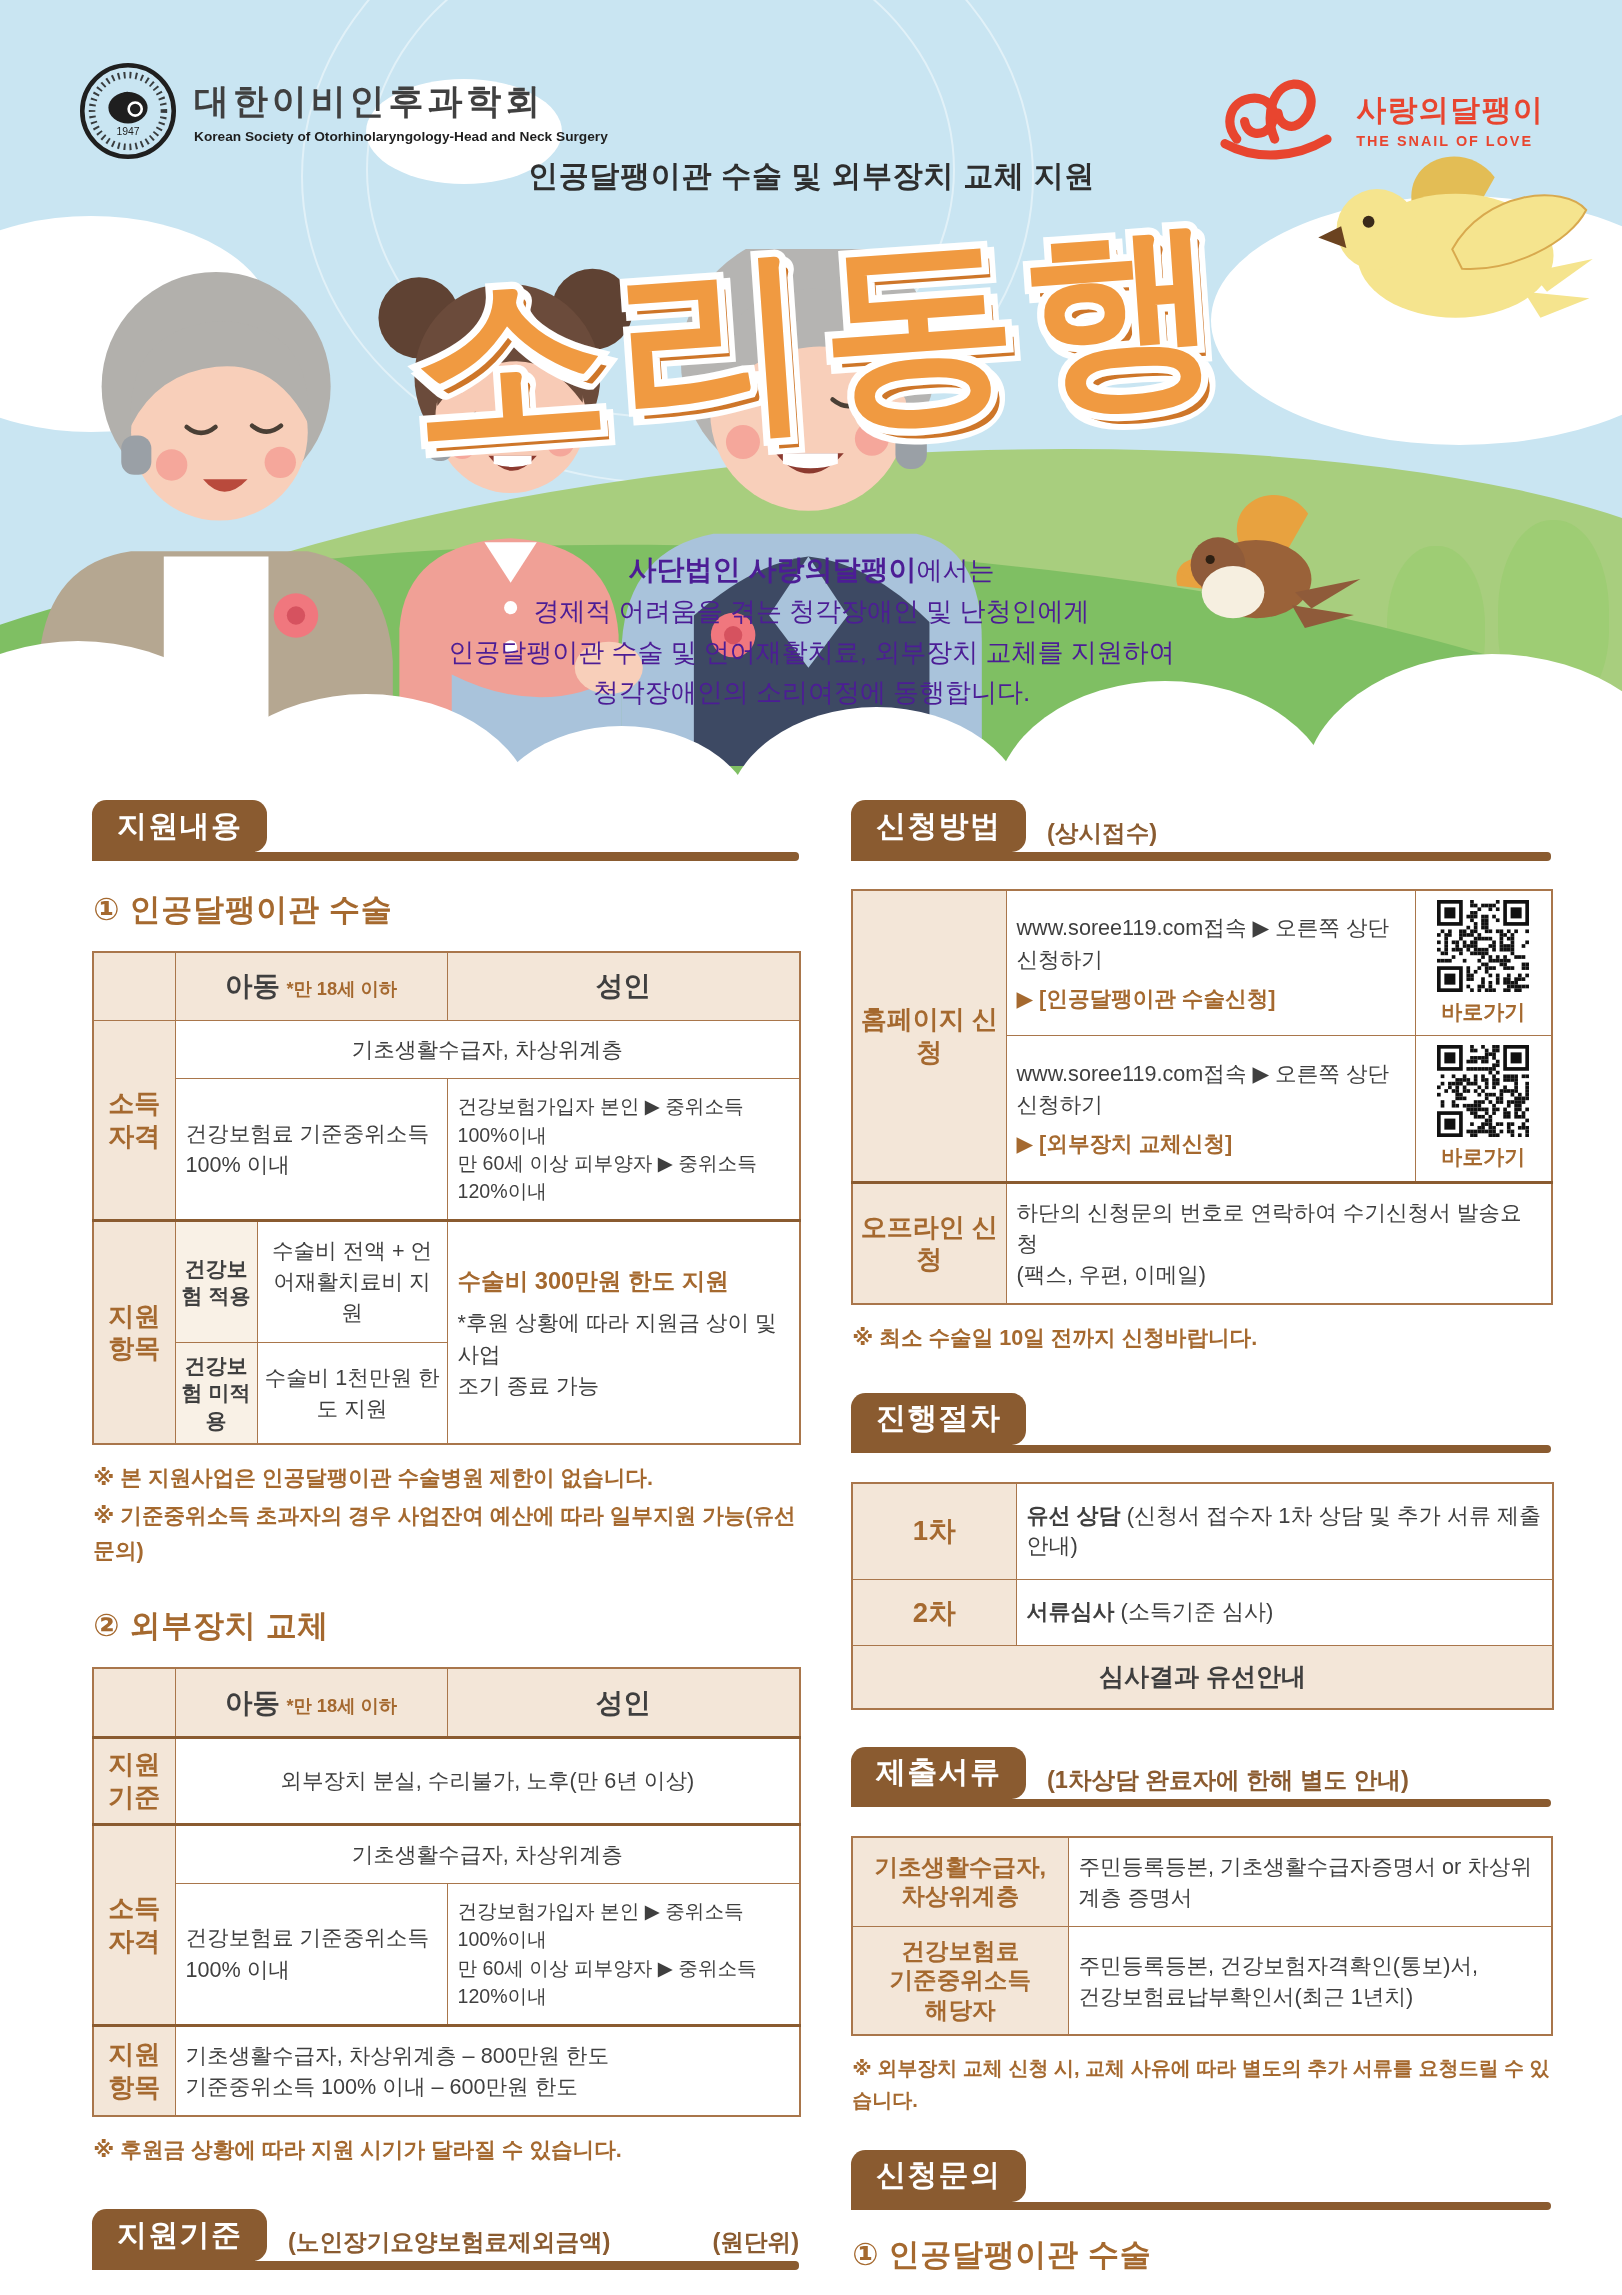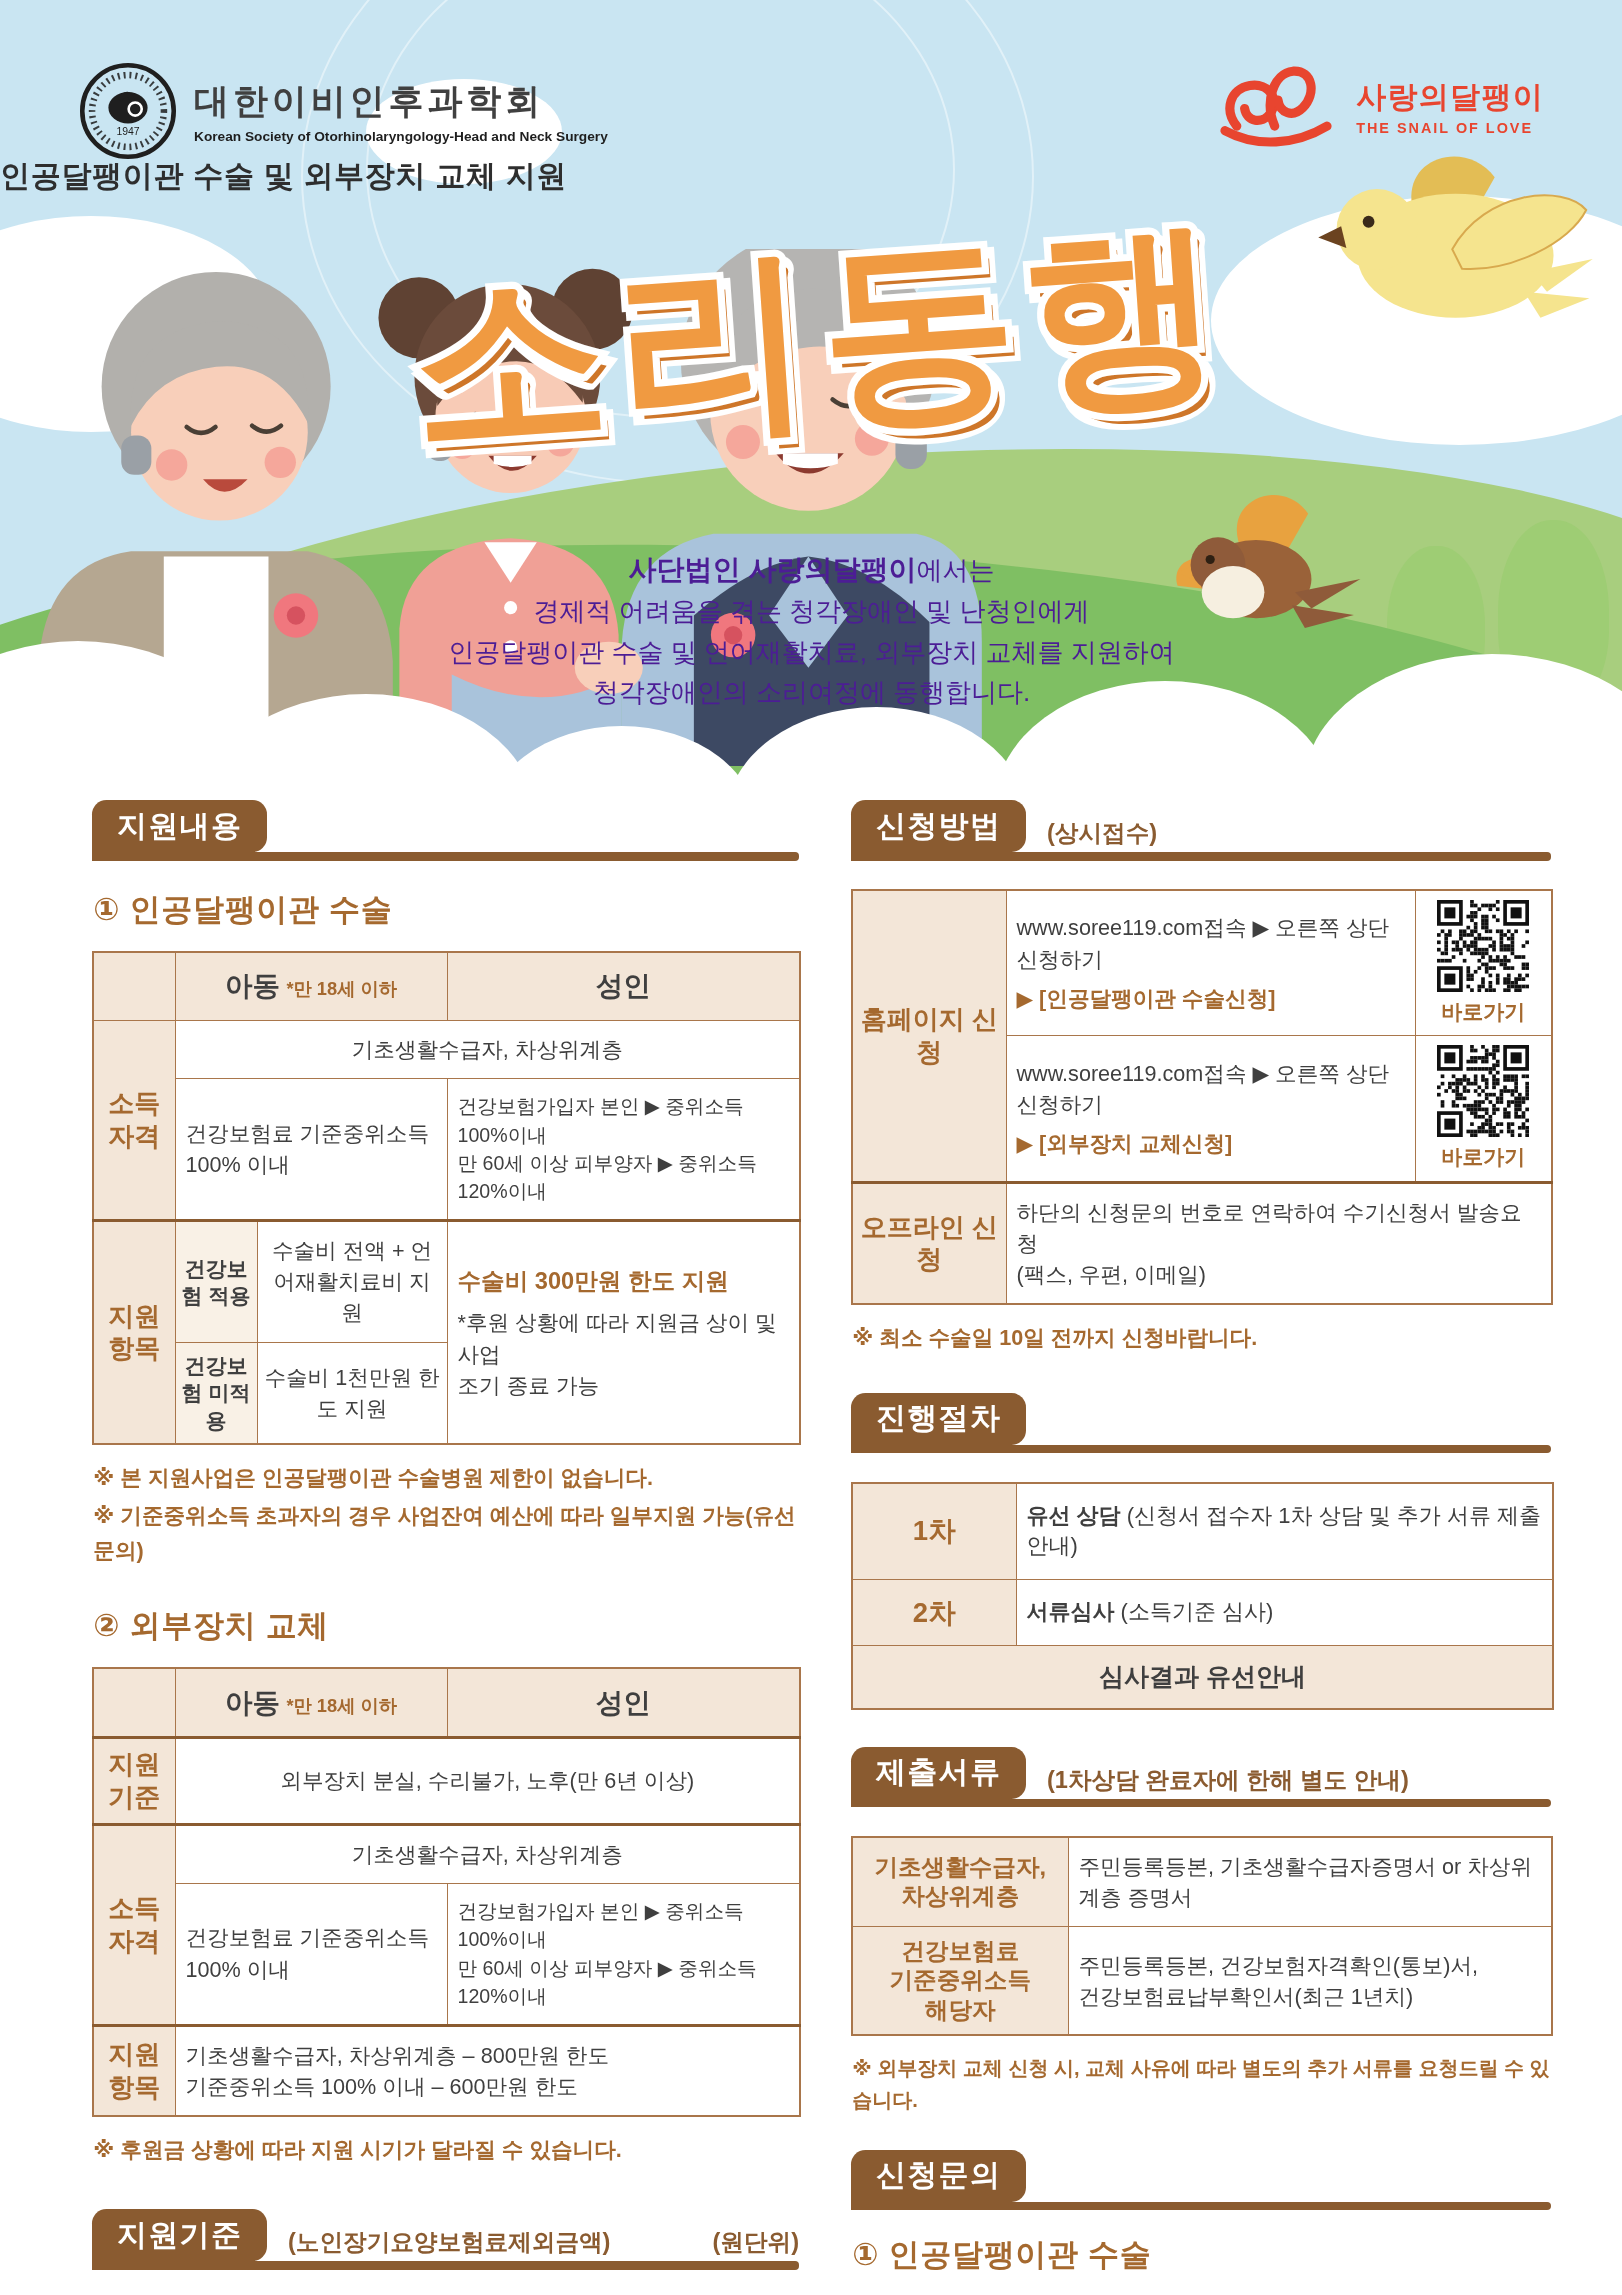--- a/index.html
+++ b/index.html
@@ -17,25 +17,25 @@
   .cloud{position:absolute;background:#fff;border-radius:50%;}
   .hill{position:absolute;}
   .hill.back{left:-144px;top:458px;width:1930px;height:589px;background:var(--hillback);border-radius:55% 45% 0 0/60% 40% 0 0;transform:rotate(-3deg);}
   .hill.front{left:-157px;top:550px;width:1963px;height:523px;background:var(--hillfront);border-radius:45% 55% 0 0/45% 55% 0 0;transform:rotate(2deg);}
   .tree{position:absolute;background:#9ECD74;border-radius:48% 48% 42% 42%;}
   .whitebase{position:absolute;left:0;top:789px;width:1623px;height:98px;background:#fff;}
 
   .brandL{position:absolute;left:79px;top:62px;display:flex;align-items:center;gap:17px;}
   .brandL .names .kr{font-size:35px;font-weight:bold;color:#404040;letter-spacing:3.9px;}
   .brandL .names .en{font-size:13.7px;font-weight:bold;color:#1E1E1E;margin-top:3.9px;}
-  .brandR{position:absolute;right:79px;top:64px;display:flex;align-items:center;gap:21px;}
+  .brandR{position:absolute;right:79px;top:77px;display:flex;align-items:center;gap:21px;}
   .brandR .names .kr{font-size:30px;font-weight:bold;color:var(--red);letter-spacing:1.3px;}
   .brandR .names .en{font-size:14.4px;font-weight:bold;color:var(--red);letter-spacing:2px;margin-top:2.6px;}
 
-  .subtitle{position:absolute;left:0;top:156px;width:100%;text-align:left;font-size:30px;font-weight:bold;color:#2E2E2E;letter-spacing:0.7px;}
+  .subtitle{position:absolute;left:0;top:156px;width:100%;text-align:center;font-size:30px;font-weight:bold;color:#2E2E2E;letter-spacing:0.7px;}
   .title-wrap{position:absolute;left:0;top:206px;width:100%;text-align:center;transform:rotate(-4deg);}
   .title-wrap span{position:absolute;left:0;width:100%;font-size:196px;font-weight:bold;letter-spacing:9.2px;}
   .t-stroke1{color:#fff;-webkit-text-stroke:17px #fff;transform:translate(5.2px,7.9px);}
   .t-shadow{color:var(--orangeshadow);transform:translate(7.9px,10.5px);}
   .t-stroke2{color:#fff;-webkit-text-stroke:14.4px #fff;}
   .t-fill{color:var(--orange);}
   .intro{position:absolute;left:0;top:548px;width:100%;text-align:center;color:#4c1d95;font-size:26px;line-height:1.55;}
   .intro .b{font-weight:bold;font-size:28px;}
 
   

